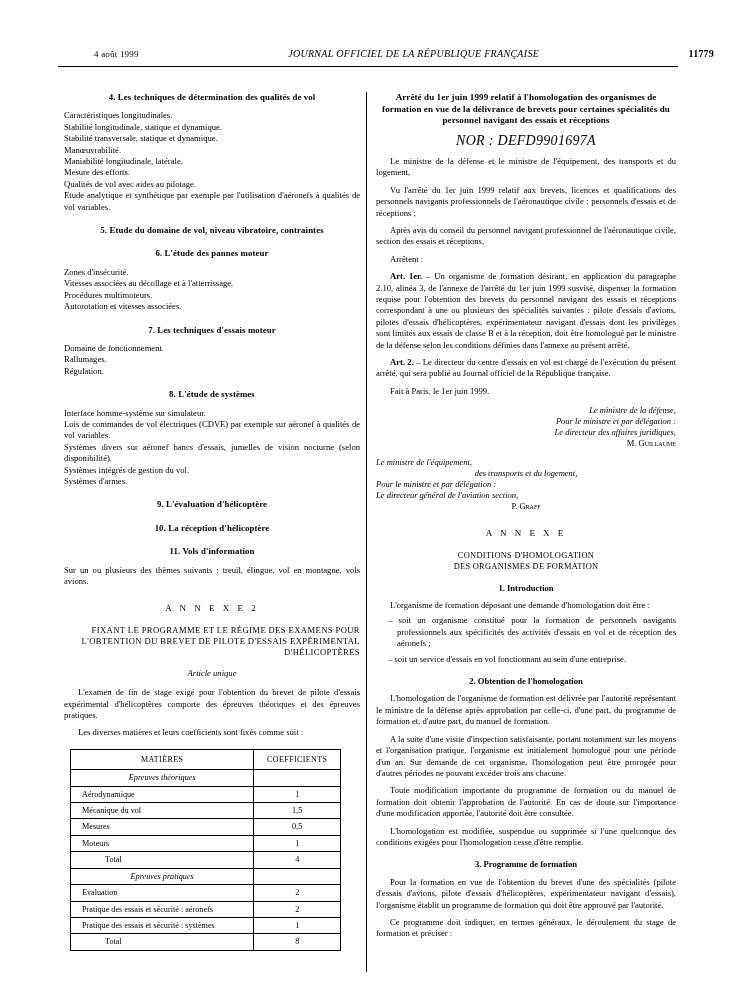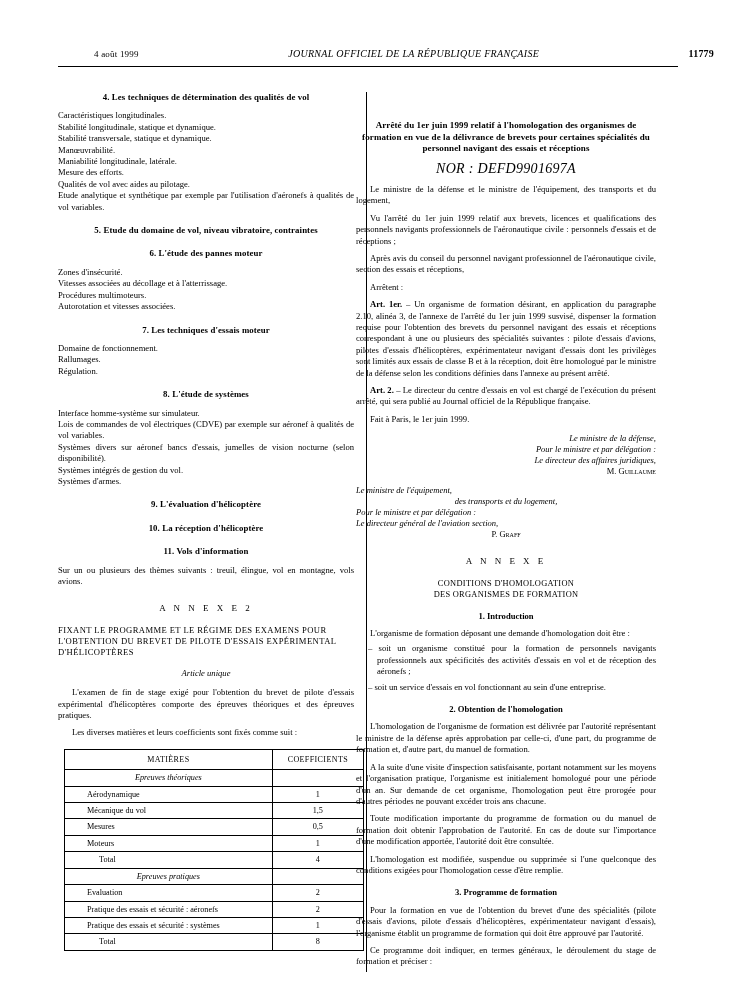--- a/index.html
+++ b/index.html
@@ -42,22 +42,22 @@
     background:#000;
   }
 
   .col{
     position:absolute;
     top:92px;
     font-size:8.6px;
     line-height:11.4px;
     text-align:justify;
   }
-  .col-left{left:58px;width:296px;}
-  .col-right{left:356px;width:300px;margin-top:28px;}
+  .col-left{left:64px;width:296px;}
+  .col-right{left:376px;width:300px;}
 
   .vsep{
     position:absolute;
     left:366px;top:92px;
     width:1px;height:880px;
     background:#000;
   }
 
   h2.sec{
     font-size:8.8px;
@@ -89,21 +89,21 @@
   }
   .bold{font-weight:bold;}
 
   .annexe-head{
     text-align:center;
     font-size:9px;
     letter-spacing:3px;
     margin:16px 0 10px 0;
   }
   .annexe-sub{
-    text-align:left;
+    text-align:right;
     font-size:8.6px;
     font-weight:bold;
     line-height:11px;
     letter-spacing:0.2px;
     margin-bottom:4px;
   }
   .annexe-sub2{
     text-align:center;
     font-size:8.4px;
     line-height:11px;
@@ -132,21 +132,21 @@
   .sign-left{
     text-align:left;
     font-style:italic;
     font-size:8.5px;
     line-height:11px;
     margin-top:8px;
   }
 
   table.mat{
     border-collapse:collapse;
-    width:300px;
+    width:271px;
     margin:10px 0 0 6px;
     font-size:8.2px;
   }
   table.mat td,table.mat th{
     border:1px solid #000;
     padding:2px 4px;
     vertical-align:middle;
   }
   table.mat th{
     font-weight:normal;
@@ -156,21 +156,21 @@
     padding:4px 2px;
   }
   .col-mat{width:202px;}
   .col-coef{width:82px;text-align:center;}
   .row-sub td{
     text-align:center;
     font-style:italic;
     padding:5px 2px 4px 2px;
   }
   .dotrow td:first-child{
-    padding-left:22px;
+    padding-left:11px;
   }
   .totrow td:first-child{
     padding-left:34px;
     font-style:normal;
   }
   ul.dash{
     margin:4px 0 4px 0;
     padding-left:12px;
     list-style:none;
   }

